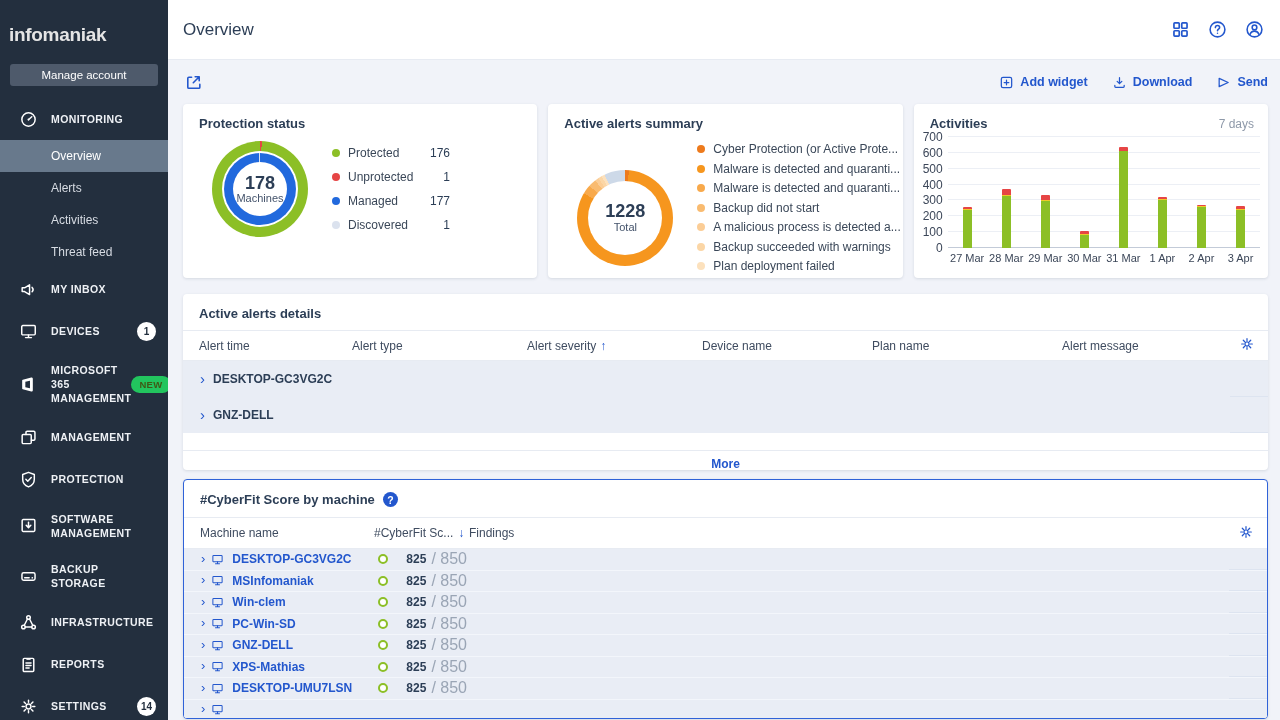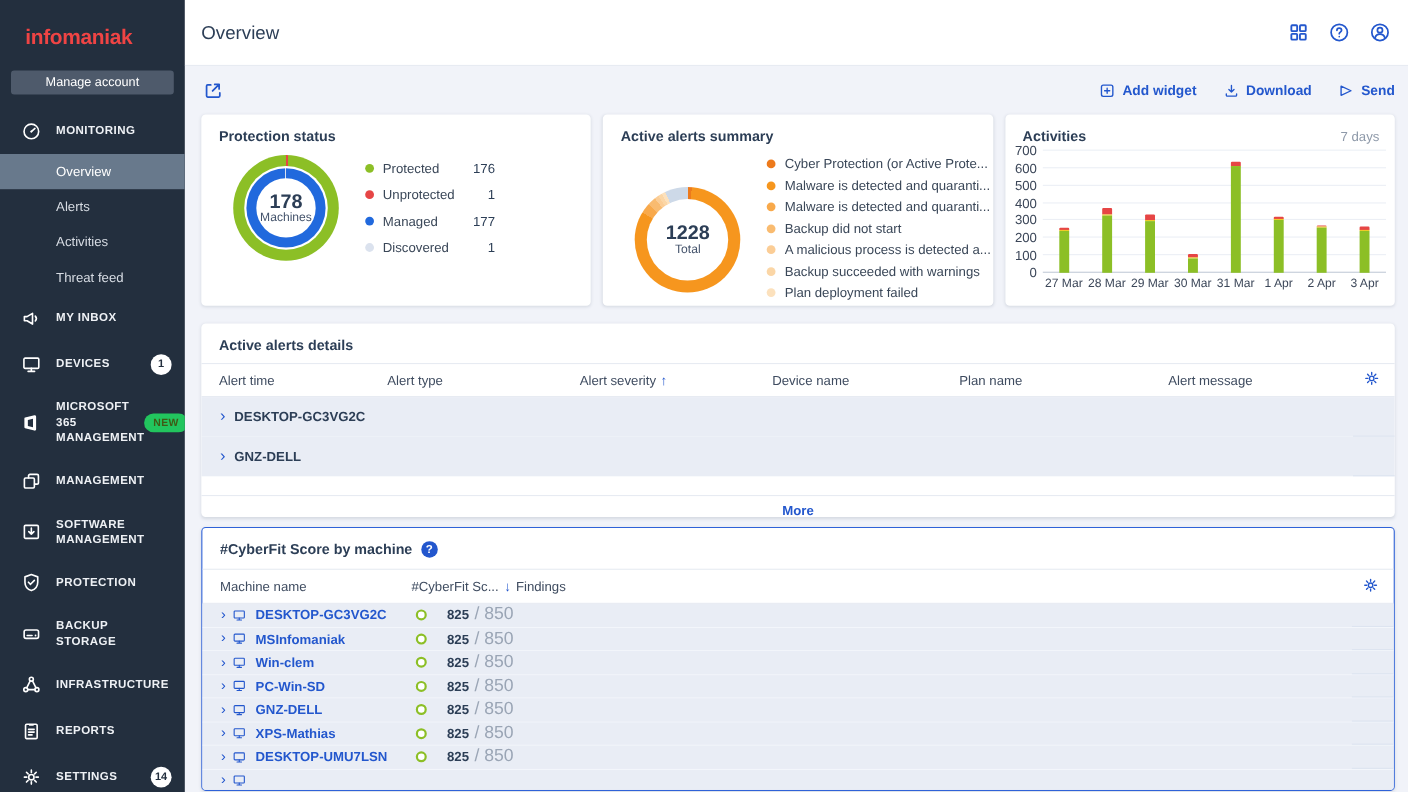--- a/index.html
+++ b/index.html
@@ -1,21 +1,21 @@
 <!DOCTYPE html>
 <html><head>
 <meta charset="utf-8">
 <style>
   * { margin:0; padding:0; box-sizing:border-box; }
   html,body { width:1280px; height:720px; overflow:hidden; font-family:"Liberation Sans", sans-serif; background:#f1f3f9; }
   body { display:flex; }
 
   
   .sidebar { width:168px; min-width:168px; height:720px; background:#232f3e; color:#e8ecf1; overflow:hidden; }
-  .logo { font-size:19px; font-weight:700; color:#ef4444; padding:24px 0 18px 23px; letter-spacing:-0.3px; }
+  .logo { font-size:19px; font-weight:700; color:#e5e5e5; padding:24px 0 18px 9px; letter-spacing:-0.3px; }
   .manage-btn { display:block; width:148px; margin:0 10px; height:22px; background:#4e5a6b; border:none; border-radius:3px;
     color:#fff; font-size:11.5px; font-family:inherit; text-align:center; line-height:22px; cursor:pointer; }
   .nav { margin-top:12px; }
   .nav-item { display:flex; align-items:center; padding:11px 12px 11px 18px; cursor:pointer; position:relative; }
   .nav-ic { width:20px; height:20px; margin-right:13px; flex:0 0 20px; color:#fff; display:flex; align-items:center; justify-content:center; }
   .nav-ic svg { width:19px; height:19px; }
   .nav-label { font-size:10.5px; font-weight:700; letter-spacing:0.4px; color:#eef1f5; line-height:1.35; max-width:88px; }
   .nav-sub { padding:9px 0 9px 51px; font-size:12px; color:#d7dce3; cursor:pointer; }
   .nav-sub.active { background:#68798c; color:#ffffff; }
   .badge-circ { margin-left:auto; background:#ffffff; color:#232f3e; min-width:19px; height:19px; border-radius:10px;
@@ -168,34 +168,34 @@
             <svg viewBox="0 0 18 18" fill="none" stroke="currentColor" stroke-width="1.4" stroke-linecap="round" stroke-linejoin="round">
               <rect x="3" y="6.2" width="8.6" height="8.6" rx="1"></rect>
               <path d="M6.6 6.2V4.2c0-.6.5-1.1 1.1-1.1H14c.6 0 1.1.5 1.1 1.1v6.2c0 .6-.5 1.1-1.1 1.1h-2.2"></path>
             </svg>
           </div>
           <div class="nav-label">MANAGEMENT</div>
         </div>
         <div class="nav-item">
           <div class="nav-ic">
             <svg viewBox="0 0 18 18" fill="none" stroke="currentColor" stroke-width="1.4" stroke-linecap="round" stroke-linejoin="round">
+              <path d="M9 2.2 14.5 4.2v4.6c0 3.8-2.5 6.2-5.5 7.2-3-1-5.5-3.4-5.5-7.2V4.2L9 2.2Z"></path>
+              <path d="M6.5 8.8l1.8 1.8 3.3-3.4"></path>
+            </svg>
+          </div>
+          <div class="nav-label">PROTECTION</div>
+        </div>
+        <div class="nav-item">
+          <div class="nav-ic">
+            <svg viewBox="0 0 18 18" fill="none" stroke="currentColor" stroke-width="1.4" stroke-linecap="round" stroke-linejoin="round">
               <rect x="3" y="3.4" width="12" height="11.2" rx="1"></rect>
               <path d="M9 5.8v5.2M6.8 8.8 9 11l2.2-2.2"></path>
             </svg>
           </div>
           <div class="nav-label">SOFTWARE MANAGEMENT</div>
-        </div>
-        <div class="nav-item">
-          <div class="nav-ic">
-            <svg viewBox="0 0 18 18" fill="none" stroke="currentColor" stroke-width="1.4" stroke-linecap="round" stroke-linejoin="round">
-              <path d="M9 2.2 14.5 4.2v4.6c0 3.8-2.5 6.2-5.5 7.2-3-1-5.5-3.4-5.5-7.2V4.2L9 2.2Z"></path>
-              <path d="M6.5 8.8l1.8 1.8 3.3-3.4"></path>
-            </svg>
-          </div>
-          <div class="nav-label">PROTECTION</div>
         </div>
         <div class="nav-item">
           <div class="nav-ic">
             <svg viewBox="0 0 18 18" fill="none" stroke="currentColor" stroke-width="1.4" stroke-linecap="round" stroke-linejoin="round">
               <rect x="2.8" y="5.4" width="12.4" height="7.2" rx="1.6"></rect>
               <path d="M5.4 10.2h4.2"></path>
               <circle cx="12.6" cy="10.2" r="0.8" fill="currentColor" stroke="none"></circle>
             </svg>
           </div>
           <div class="nav-label">BACKUP STORAGE</div>

